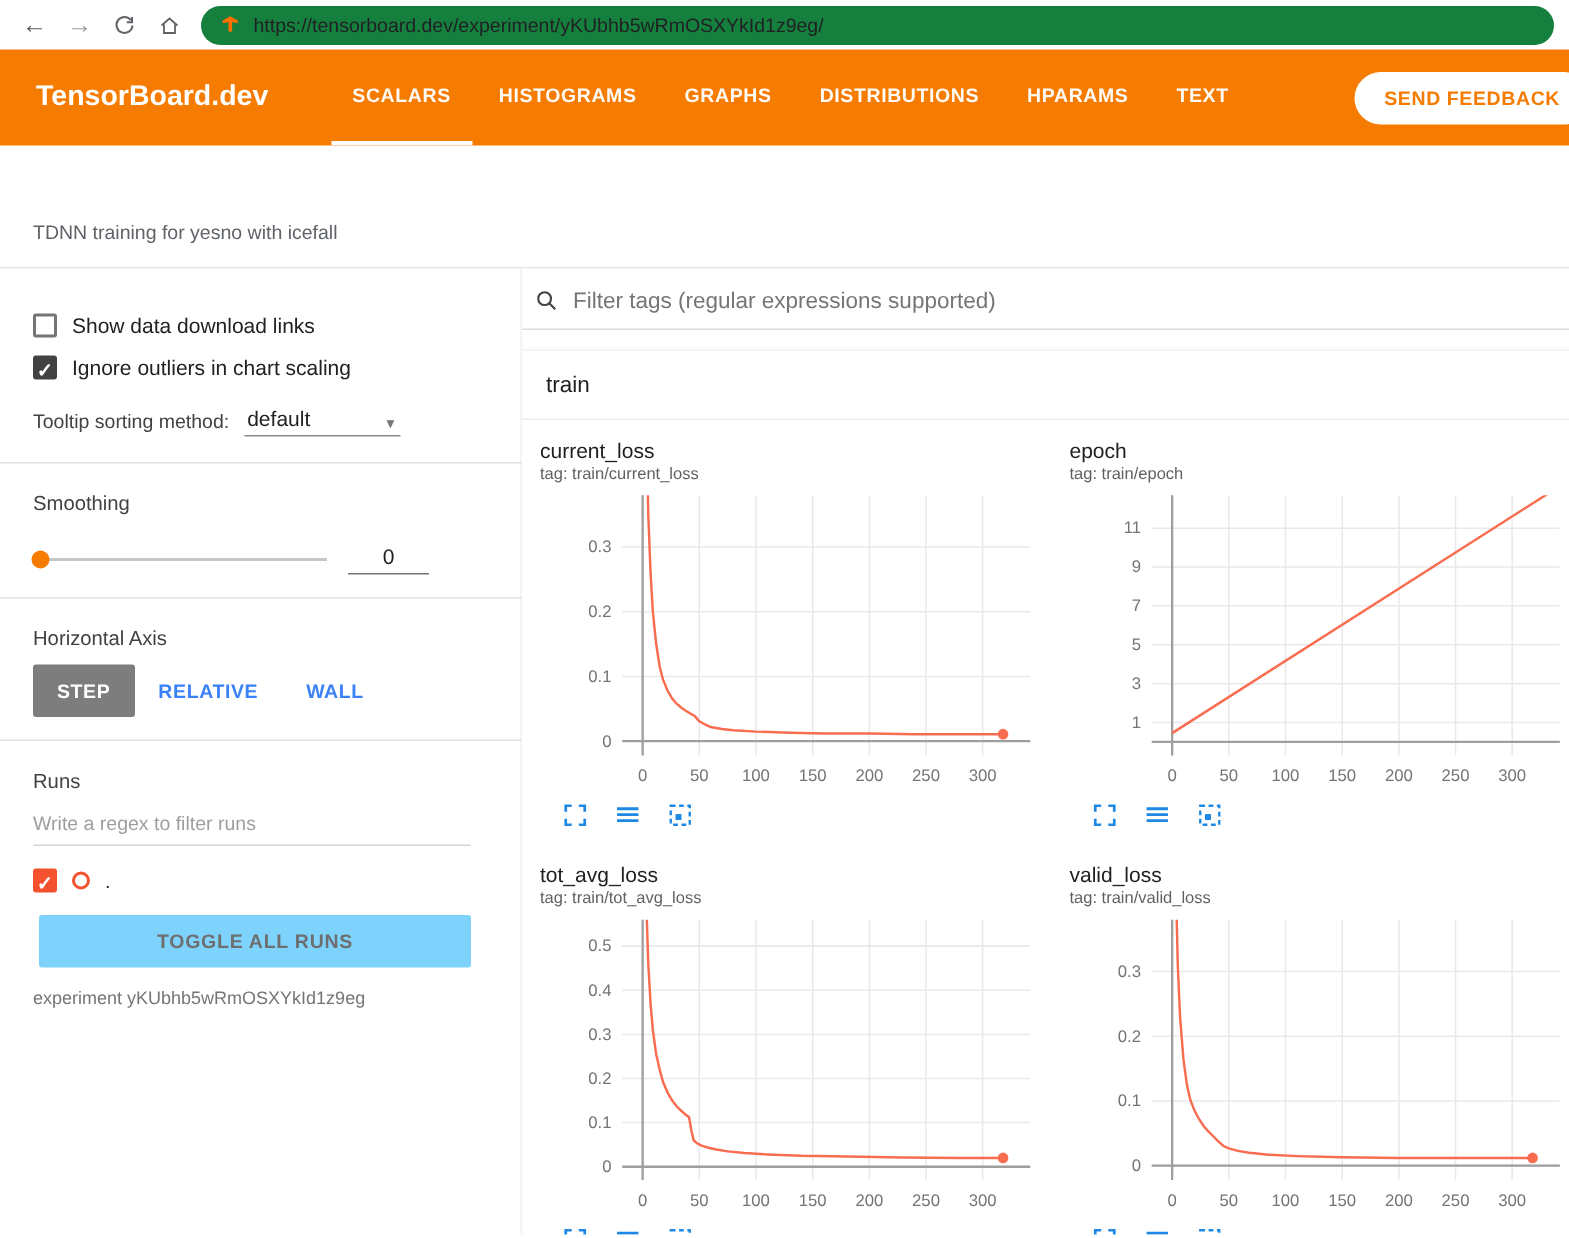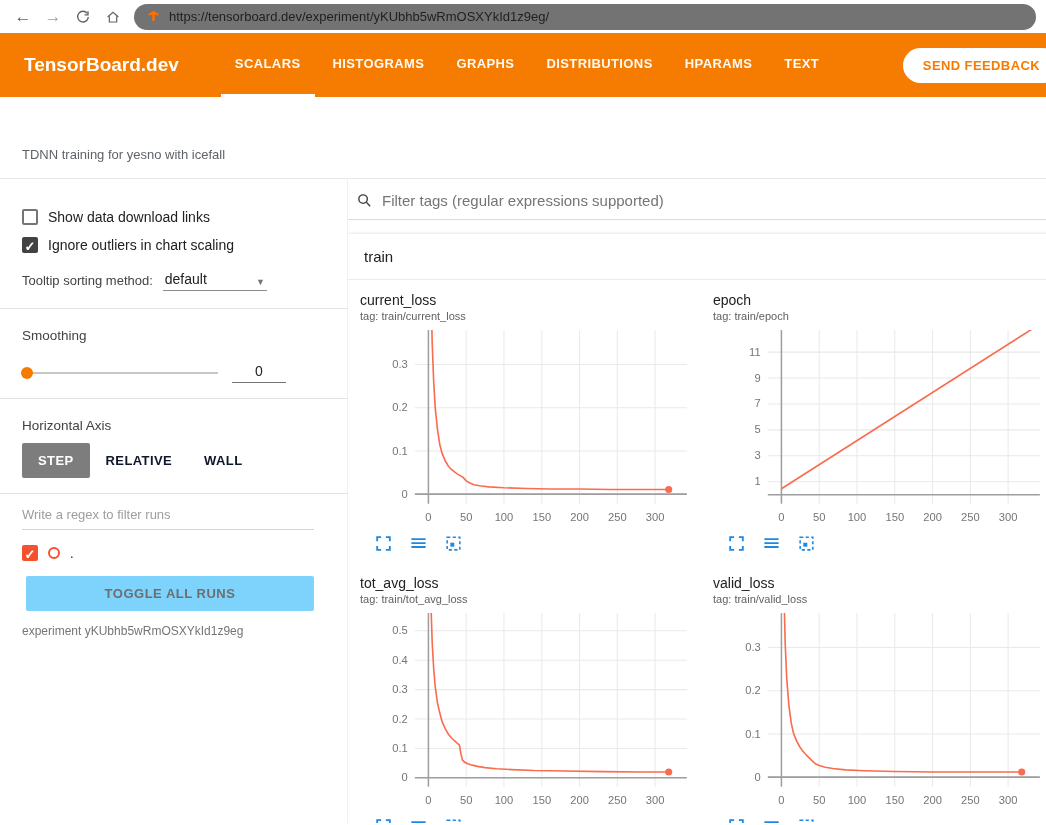--- a/index.html
+++ b/index.html
@@ -7,21 +7,21 @@
   }
   *{box-sizing:border-box;margin:0;padding:0;}
   html,body{width:1046px;height:825px;overflow:hidden;background:#fff;
     font-family:"Liberation Sans", sans-serif; color:#212121;}
   
   .browser-bar{height:33px;background:#fff;display:flex;align-items:center;padding:0 10px;gap:4px;}
   .nav-btn{width:26px;height:26px;display:flex;align-items:center;justify-content:center;
     font-size:17px;color:#5f6368;border-radius:50%;cursor:default;}
   .nav-btn.dim{color:#9aa0a6;}
   .nav-btn svg{width:16px;height:16px;}
-  .addr{flex:1;height:26px;background:#737373;border-radius:14px;display:flex;align-items:center;
+  .addr{flex:1;height:26px;background:#15803d;border-radius:14px;display:flex;align-items:center;
     padding:0 12px;gap:8px;margin-left:4px;}
   .addr .url{font-size:13px;color:#202124;white-space:nowrap;overflow:hidden;}
   .favicon svg{width:15px;height:15px;display:block;}
   
   .tb-header{height:64px;background:var(--orange);display:flex;align-items:stretch;color:#fff;
     padding-left:24px;overflow:hidden;}
   .brand{font-size:19px;font-weight:bold;display:flex;align-items:center;margin-right:42px;white-space:nowrap;}
   .tabs{display:flex;align-items:stretch;gap:4px;}
   .tab{display:flex;align-items:center;padding:0 14px;font-size:13px;font-weight:bold;
     letter-spacing:.4px;border-bottom:3px solid transparent;white-space:nowrap;color:rgba(255,255,255,.96);}
@@ -52,21 +52,21 @@
   .caret{font-size:9px;color:#757575;}
   .sdiv{height:1px;background:#e2e2e2;margin:15px 0 0 -22px;width:348px;}
   .side-label{font-size:13.5px;color:#424242;margin-top:19px;}
   .slider-row{display:flex;align-items:center;margin-top:20px;gap:14px;}
   .track{position:relative;width:196px;height:2px;background:#c7c7c7;flex:none;}
   .thumb{position:absolute;left:-1px;top:-5px;width:12px;height:12px;border-radius:50%;
     background:var(--orange);}
   .slider-val{width:54px;text-align:center;font-size:14px;color:#212121;
     border-bottom:1px solid #757575;padding-bottom:3px;}
   .axis-row{display:flex;align-items:center;margin-top:10px;}
-  .axis-btn{font-size:13px;letter-spacing:.4px;padding:10px 16px;color:#0f172a;font-weight:bold;}
+  .axis-btn{font-size:13px;letter-spacing:.4px;padding:10px 16px;color:#3b82f6;font-weight:bold;}
   .axis-btn.selected{background:#7d7d7d;color:#fff;border-radius:2px;}
   .runs-filter{display:block;width:292px;border:none;border-bottom:1px solid #d5d5d5;background:transparent;
     outline:none;font-size:13px;color:#212121;padding:7px 0;margin-top:6px;font-family:inherit;}
   .runs-filter::placeholder{color:#9e9e9e;}
   .run-row{display:flex;align-items:center;gap:10px;height:26px;margin-top:10px;}
   .run-ring{width:12px;height:12px;border-radius:50%;border:2px solid var(--swatch);flex:none;}
   .run-name{font-size:13px;color:#212121;}
   .toggle-all{margin-top:10px;margin-left:4px;width:288px;background:#7dd3fc;color:#6e6e6e;
     border:none;border-radius:2px;font-size:13px;letter-spacing:.5px;padding:10px 0;text-align:center;
     font-family:inherit;font-weight:bold;}
@@ -168,20 +168,21 @@
 
     <div class="side-label">Horizontal Axis</div>
     <div class="axis-row">
         <div class="axis-btn selected">STEP</div>
         <div class="axis-btn">RELATIVE</div>
         <div class="axis-btn">WALL</div>
       </div>
 
     <div class="sdiv"></div>
 
+    <div class="side-label">Runs</div>
     <input class="runs-filter" placeholder="Write a regex to filter runs" style="">
     <div>
         <div class="run-row">
           <span class="cb run checked"></span>
           <span class="run-ring"></span>
           <span class="run-name">.</span>
         </div>
       </div>
     <button class="toggle-all">TOGGLE ALL RUNS</button>
     <div class="exp-name">experiment yKUbhb5wRmOSXYkId1z9eg</div>

